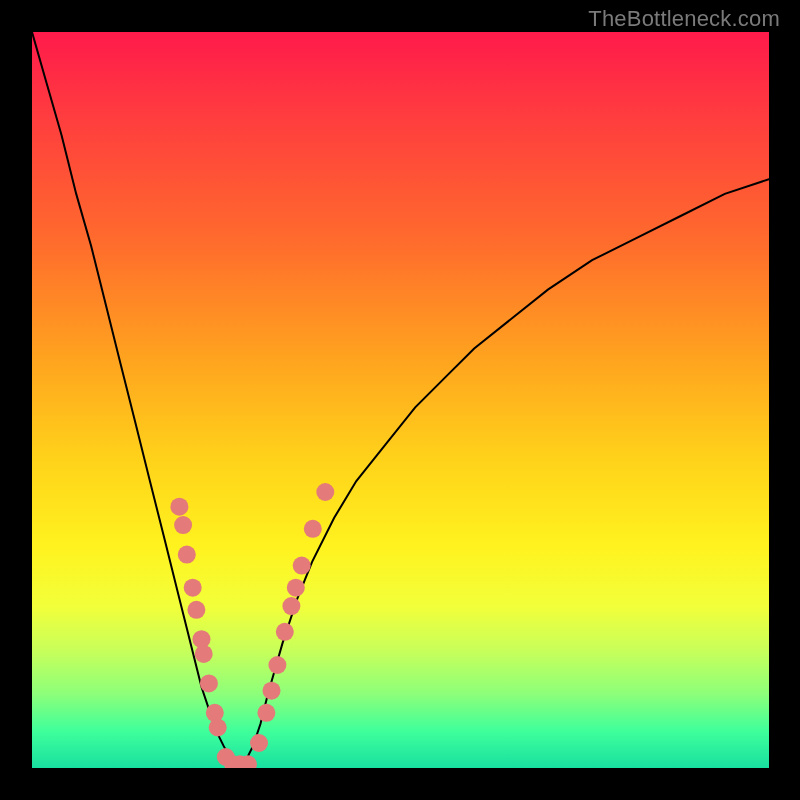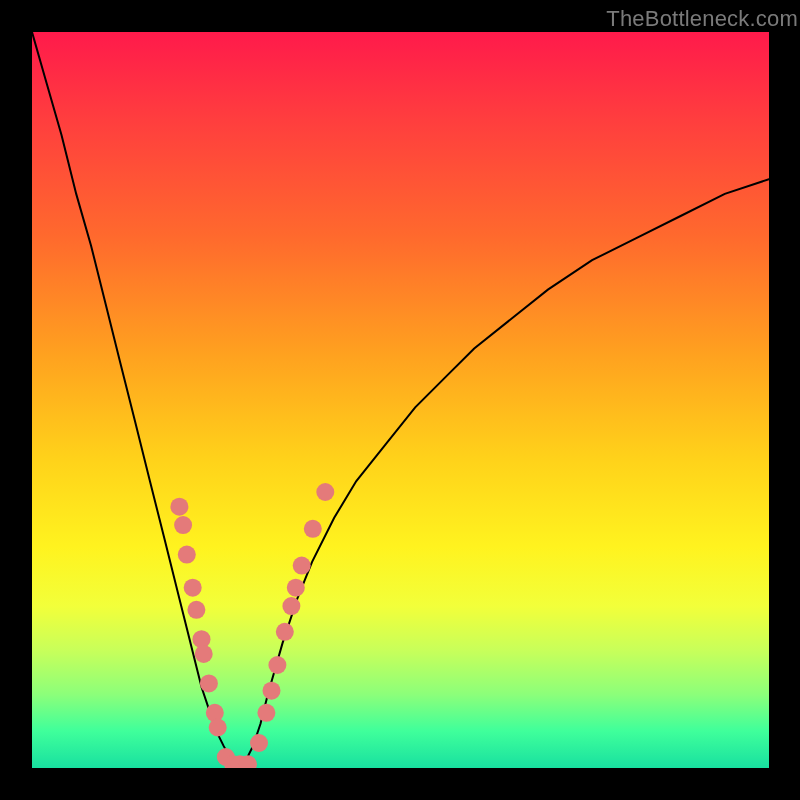--- a/index.html
+++ b/index.html
@@ -50,21 +50,21 @@
     stroke-width: 2;
     stroke-linecap: round;
   }
   .dot {
     fill: #e47a7a;
     stroke: none;
   }
   .watermark {
     position: absolute;
     top: 6px;
-    right: 2px;
+    right: 20px;
     color: #7a7a7a;
     font-size: 22px;
     letter-spacing: 0.2px;
     font-weight: 500;
     user-select: none;
   }
 </style>
 </head>
 <body>
 

